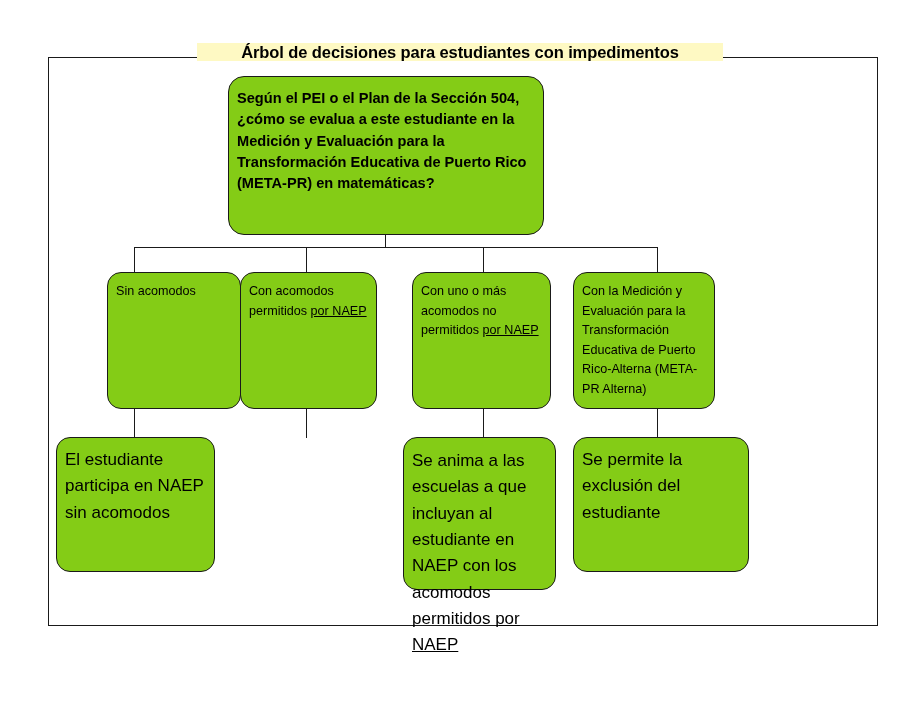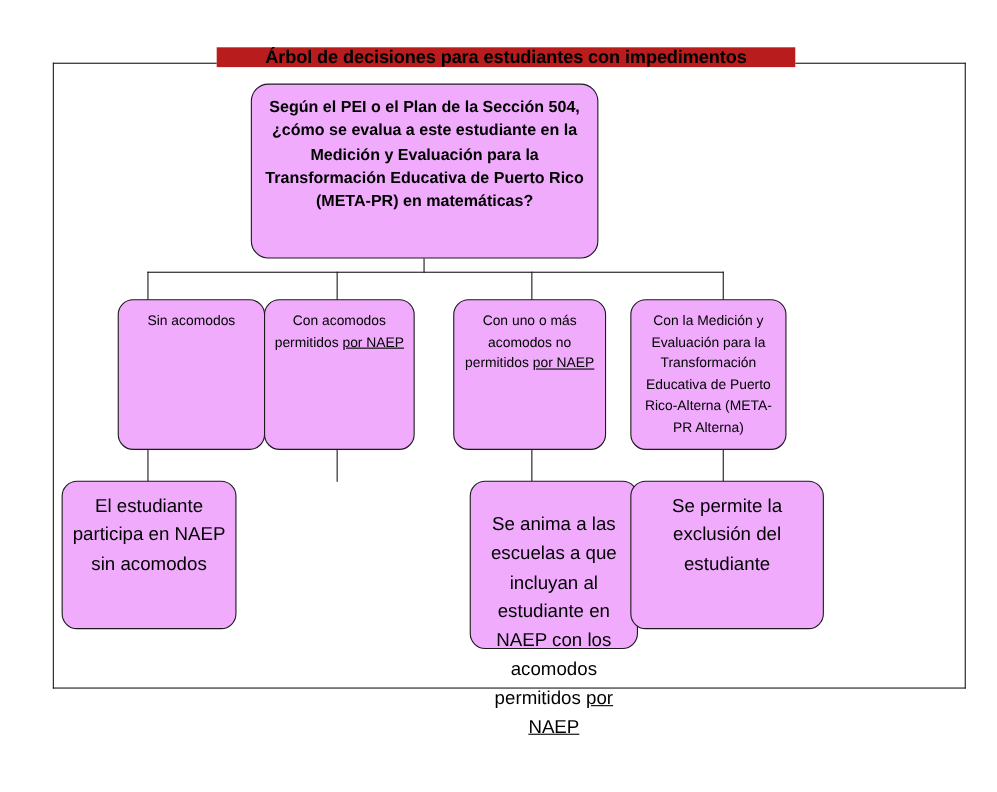--- a/index.html
+++ b/index.html
@@ -56,34 +56,34 @@
   .diagram-title {
     position: absolute;
     left: 197px;
     top: 43px;
     width: 526px;
     text-align: center;
     font-size: 16.5px;
     font-weight: bold;
     letter-spacing: -0.1px;
     line-height: 1.1;
-    background: #b91c1c;
+    background: #fef9c3;
     white-space: nowrap;
   }
 
   
   .node {
     position: absolute;
     box-sizing: border-box;
     border: 1.3px solid #1a1a1a;
     border-radius: 14px;
-    background: #f0abfc;
+    background: #84cc16;
     display: flex;
     justify-content: center;
-    text-align: center;
+    text-align: left;
     padding: 9px 8px 0 8px;
   }
   .node .node-text {
     display: block;
     width: 100%;
   }
 
   .node.root {
     left: 228px;
     top: 76px;
@@ -110,21 +110,21 @@
   .node.level3 {
     top: 437px;
     font-size: 17px;
     line-height: 1.55;
   }
   .node.l3-1 { left: 56px;  width: 159px; height: 135px; }
   .node.l3-2 { left: 232px; width: 152px; height: 135px; }
   .node.l3-3 { left: 403px; width: 153px; height: 153px; }
   .node.l3-4 { left: 573px; width: 176px; height: 135px; }
 
-  .node.l3-3 { padding-top: 26px; margin-left: 24px; }
+  .node.l3-3 { padding-top: 10px; }
 
   u.naep-underline { text-decoration: underline; }
 
   
   .line {
     position: absolute;
     background: #1a1a1a;
   }
   .line.v { width: 1.3px; }
   .line.h { height: 1.3px; }

